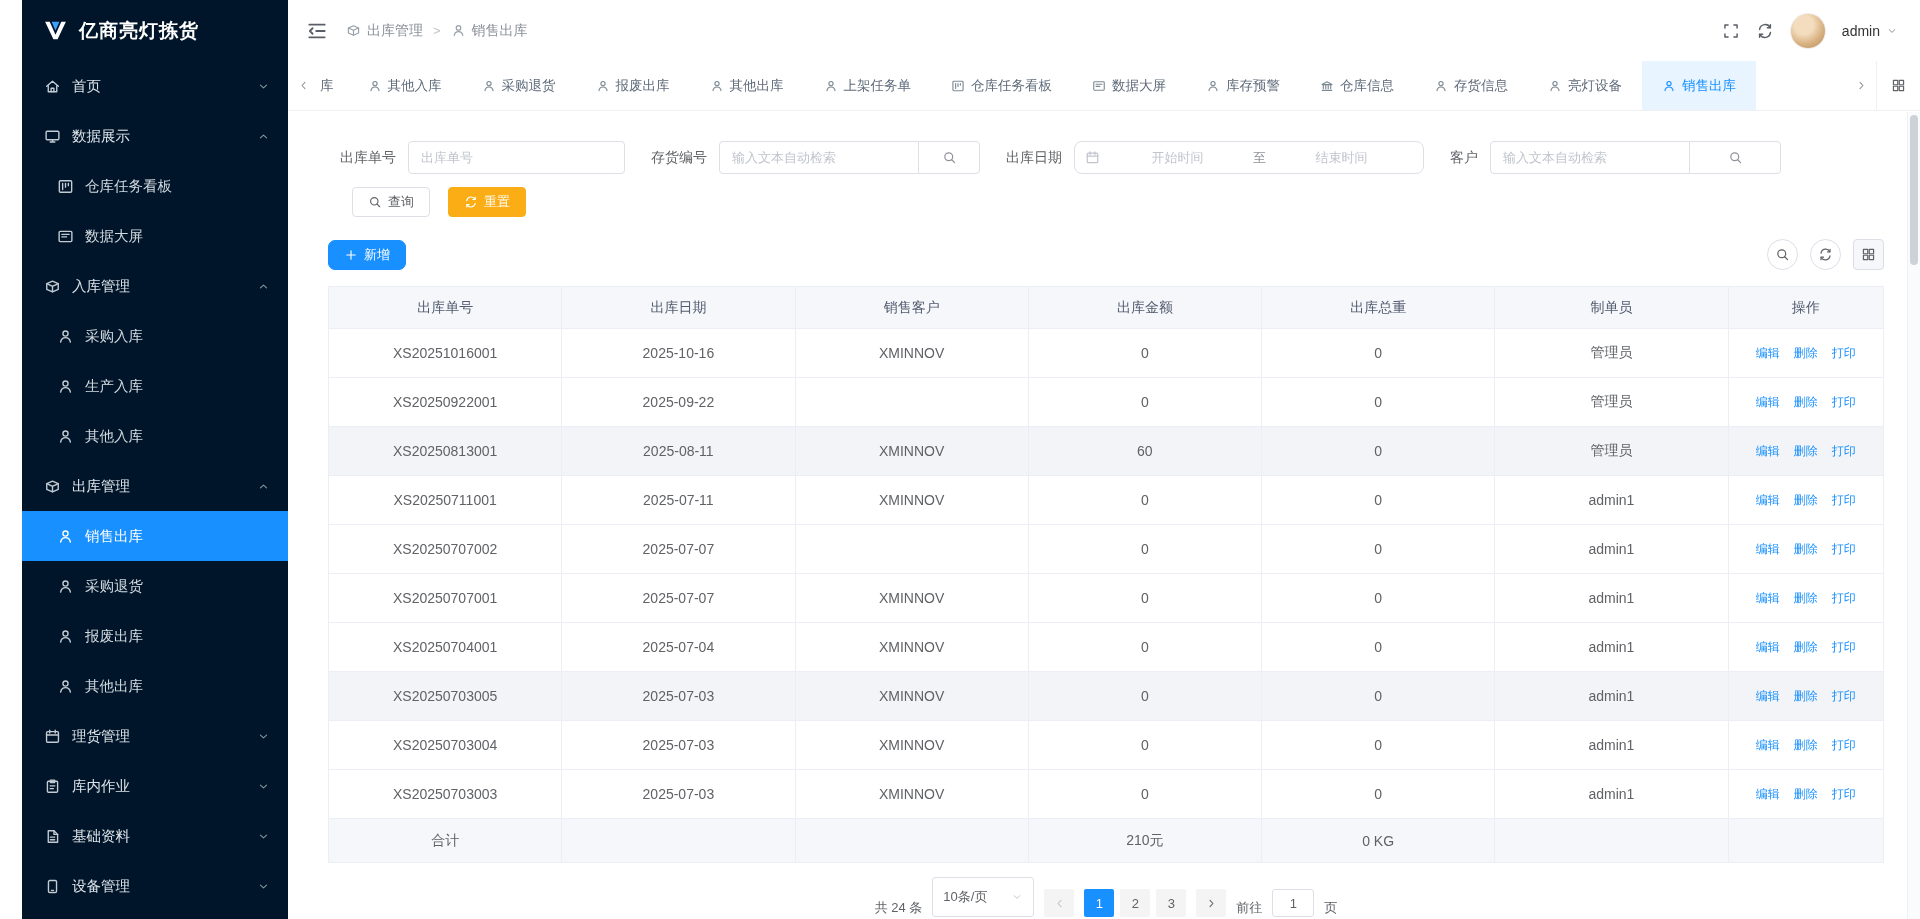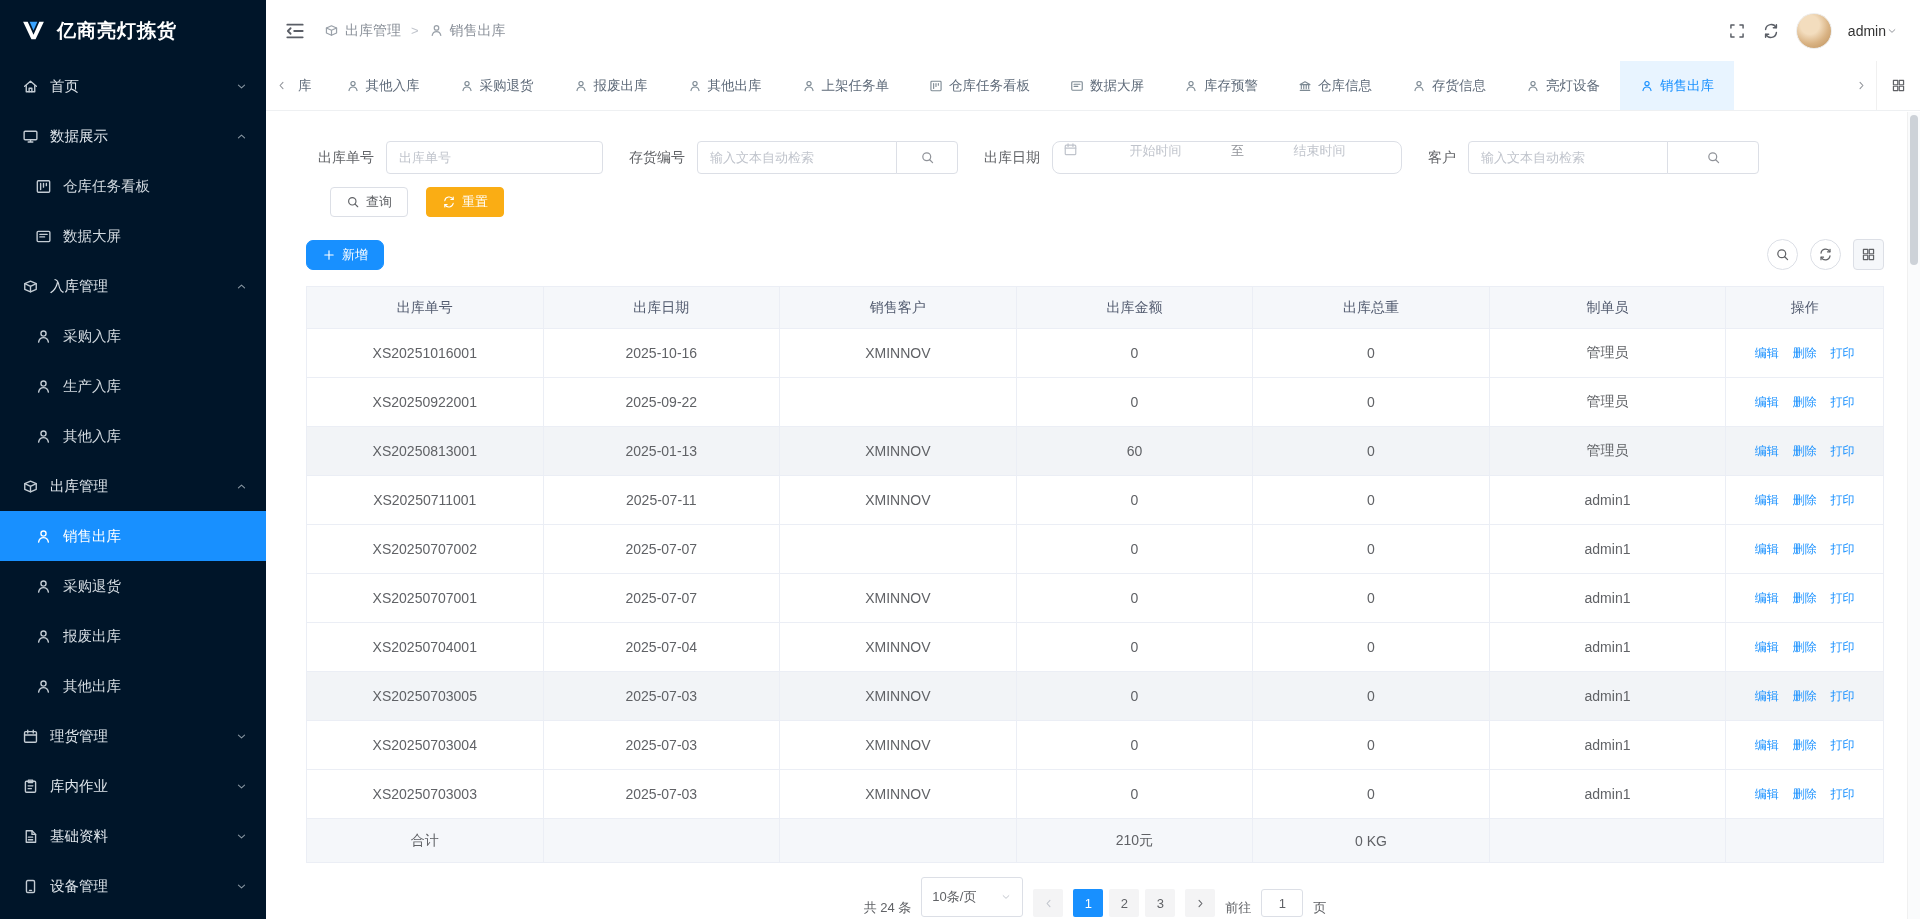--- a/index.html
+++ b/index.html
@@ -3,21 +3,21 @@
 <meta charset="utf-8">
 <style>
   * { box-sizing: border-box; margin: 0; padding: 0; }
   html,body { width: 1920px; height: 919px; overflow: hidden; }
   body { font-family: "Liberation Sans", "DejaVu Sans", sans-serif; font-size: 14px; color: #303133; background: #fff; }
 
   .icn { display: inline-flex; align-items: center; justify-content: center; }
   .icn svg { width: 100%; height: 100%; display: block; } .i14 { width:14px; height:14px; }
   .i15 { width:15px; height:15px; }
 
-  .app { display: flex; width: 1920px; height: 919px; }
+  .app { display: flex; width: 1920px; height: 919px; padding-left: 22px; }
 
   
   .sidebar { width: 266px; min-width: 266px; background: #001529; display: flex; flex-direction: column; }
   .logo { height: 61px; display: flex; align-items: center; gap: 10px; padding-left: 20px; color: #fff; font-size: 19px; font-weight: 700; letter-spacing: 1px; }
   .logo-mark { width: 27px; height: 27px; }
   .menu { flex: 1; overflow: hidden; }
   .menu-item { height: 50px; display: flex; align-items: center; padding: 0 18px 0 22px; cursor: pointer; color: #dde4ea; font-size: 14.5px; }
   .menu-item .mi-icon { width: 17px; height: 17px; margin-right: 11px; color: #c3ccd4; }
   .menu-item .mi-label { flex: 1; white-space: nowrap; overflow: hidden; }
   .menu-item .mi-chevron { width: 13px; height: 13px; color: #8796a1; }
@@ -30,21 +30,21 @@
 
   .topbar { height: 61px; display: flex; align-items: center; padding: 0 22px 0 18px; background: #fff; }
   .collapse-btn { width: 22px; height: 22px; color: #5a5e66; background: none; border: none; cursor: pointer; padding: 0; }
   .breadcrumb { display: flex; align-items: center; gap: 10px; margin-left: 18px; color: #8a9099; font-size: 14px; }
   .crumb { display: flex; align-items: center; gap: 6px; cursor: pointer; }
   .c-icn { width: 15px; height: 15px; color: #9aa1a9; }
   .crumb-sep { color: #c0c4cc; font-size: 13px; }
   .topbar-right { margin-left: auto; display: flex; align-items: center; gap: 16px; color: #5a5e66; }
   .tb-icon { width: 18px; height: 18px; background: none; border: none; color: #5a5e66; padding: 0; cursor: pointer; }
   .avatar { width: 36px; height: 36px; border-radius: 50%; background: radial-gradient(circle at 38% 32%, #f3ddbe 0 30%, #d9b384 60%, #b98c57); border: 1px solid #eee; }
-  .user { display: flex; align-items: center; cursor: pointer; font-size: 14px; color: #333; }
+  .user { display: flex; align-items: center; gap: 6px; cursor: pointer; font-size: 14px; color: #333; }
   .user .caret { width: 12px; height: 12px; color: #909399; }
 
   
   .tabbar { height: 50px; display: flex; align-items: stretch; border-bottom: 1px solid #eef0f2; background: #fff; }
   .tab-nav { width: 30px; display: flex; align-items: center; justify-content: center; color: #909399; background: none; border: none; cursor: pointer; }
   .tab-nav .icn { width: 13px; height: 13px; }
   .tabs { flex: 1; display: flex; overflow: hidden; }
   .tab { display: flex; align-items: center; gap: 6px; padding: 0 20px; font-size: 13.5px; color: #5f6b7a; cursor: pointer; white-space: nowrap; }
   .tab .tab-icon { width: 14px; height: 14px; color: #7d8a94; }
   .tab .tab-icon:empty { display: none; }
@@ -59,21 +59,21 @@
   .filter-row { display: flex; align-items: center; padding-left: 12px; }
   .field { display: flex; align-items: center; margin-right: 26px; }
   .f-label { color: #606266; font-size: 14px; margin-right: 12px; white-space: nowrap; }
   .input { height: 33px; border: 1px solid #dcdfe6; border-radius: 4px; padding: 0 12px; font-size: 13px; color: #606266; outline: none; background: #fff; font-family: inherit; }
   .input::placeholder { color: #c0c4cc; }
   .w-order { width: 217px; }
   .input-group { display: flex; align-items: flex-end; }
   .input-group .input { width: 200px; border-top-right-radius: 0; border-bottom-right-radius: 0; }
   .append { width: 62px; height: 33px; border: 1px solid #dcdfe6; margin-left: -1px; border-radius: 0 4px 4px 0; background: #fff; color: #909399; display: flex; align-items: center; justify-content: center; cursor: pointer; }
   .append-wide { width: 92px; }
-  .date-range { width: 350px; height: 33px; border: 1px solid #dcdfe6; border-radius: 8px; display: flex; padding: 0 10px; background: #fff; cursor: text; }
+  .date-range { width: 350px; height: 33px; border: 1px solid #dcdfe6; border-radius: 8px; display: flex; align-items: center; padding: 0 10px; background: #fff; cursor: text; }
   .dr-cal { width: 15px; height: 15px; color: #c0c4cc; margin-right: 6px; }
   .dr-ph { flex: 1; text-align: center; color: #c0c4cc; font-size: 13px; }
   .dr-sep { color: #909399; font-size: 13px; padding: 0 4px; }
 
   .btn-row { display: flex; gap: 18px; margin-top: 13px; padding-left: 24px; }
   .btn { height: 30px; display: inline-flex; align-items: center; gap: 6px; padding: 0 15px; border-radius: 4px; font-size: 13px; cursor: pointer; border: 1px solid transparent; font-family: inherit; }
   .btn-plain { background: #fff; border-color: #dcdfe6; color: #606266; }
   .btn-warning { background: #faad14; border-color: #faad14; color: #fff; }
   .btn-primary { background: #1890ff; border-color: #1890ff; color: #fff; border-radius: 7px; }
 
@@ -689,21 +689,21 @@
               <td>0</td>
               <td>管理员</td>
               <td class="ops">
                 <a>编辑</a>
                 <a>删除</a>
                 <a>打印</a>
               </td>
             </tr>
             <tr class="table-row shaded">
               <td>XS20250813001</td>
-              <td>2025-01-13</td>
+              <td>2025-08-11</td>
               <td>XMINNOV</td>
               <td>60</td>
               <td>0</td>
               <td>管理员</td>
               <td class="ops">
                 <a>编辑</a>
                 <a>删除</a>
                 <a>打印</a>
               </td>
             </tr>

